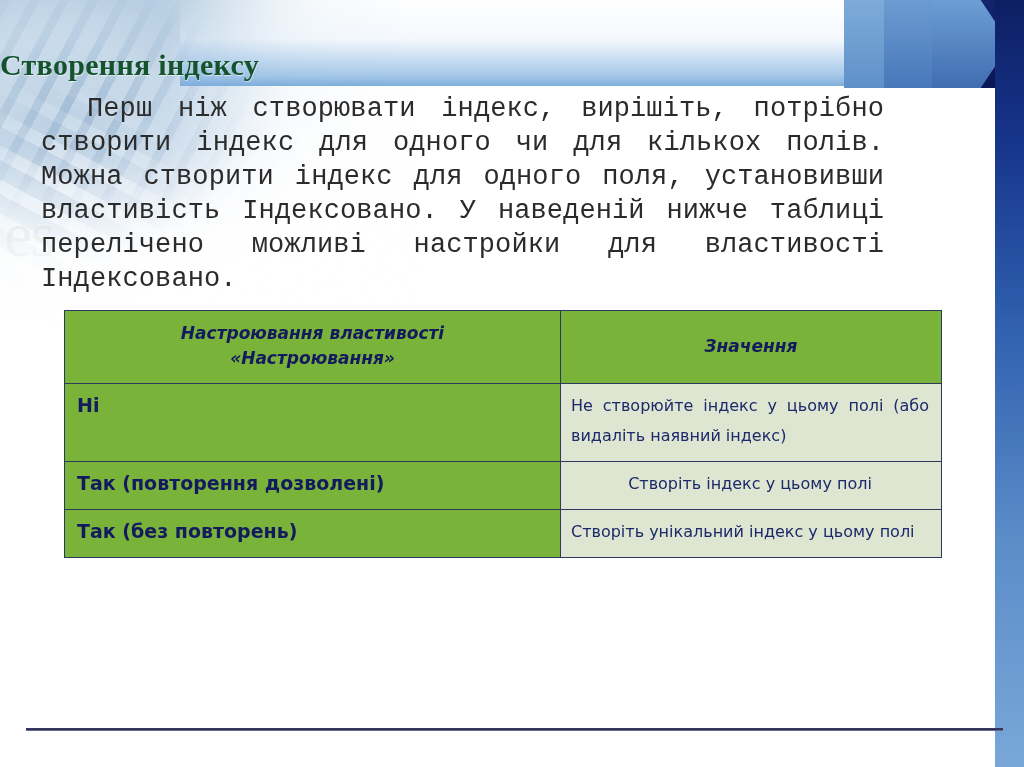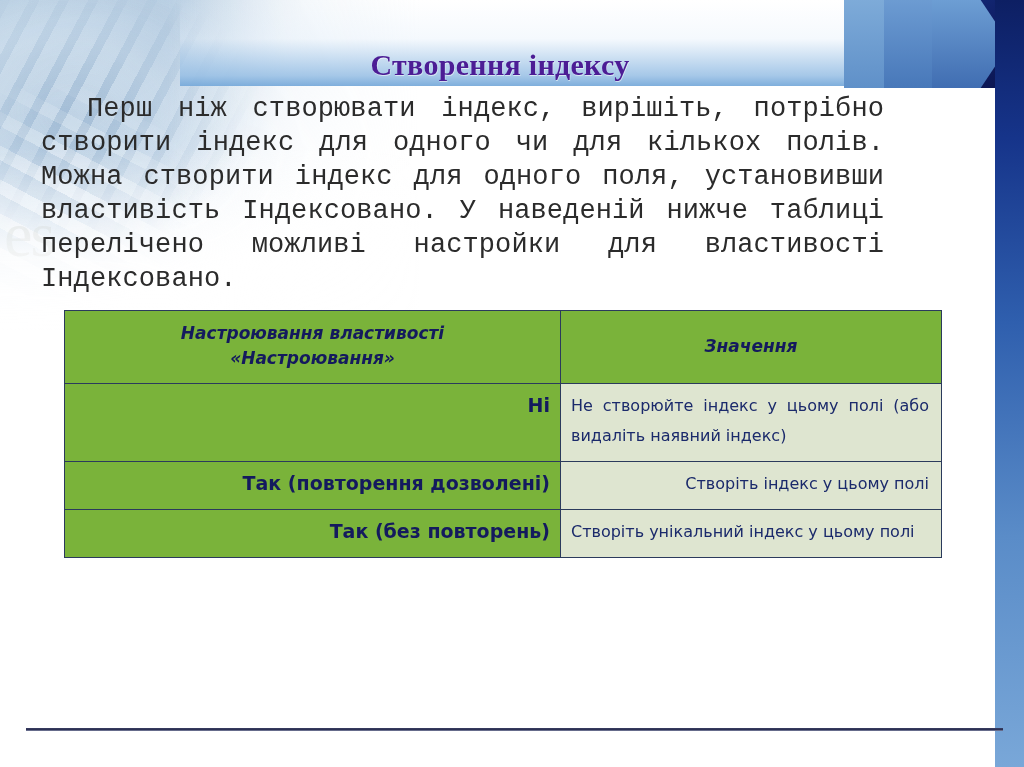--- a/index.html
+++ b/index.html
@@ -104,25 +104,24 @@
     right: 0; top: 0;
     width: 29px; height: 767px;
     background: linear-gradient(to bottom, #0d1f63 0%, #16348a 18%, #2f5fae 42%, #5a8cc8 70%, #79a7d8 100%);
   }
 
   
   .slide-title {
     position: absolute;
     left: 0; top: 48px;
     width: 1000px;
-    text-align: center;
     font-family: "Liberation Serif", "DejaVu Serif", serif;
     font-weight: bold;
     font-size: 30px;
-    color: #4c1d95;
+    color: #14532d;
     letter-spacing: 0.3px;
     text-shadow: 0.5px 0.5px 0 rgba(255,255,255,0.55);
   }
 
   
   .body-text {
     position: absolute;
     left: 41px; top: 92px;
     width: 843px;
     font-family: Liberation Mono, monospace;
@@ -139,21 +138,20 @@
     position: absolute;
     left: 64px; top: 310px;
     width: 877px;
     border-collapse: collapse;
     table-layout: fixed;
     border-radius: 17px;
   }
   .prop-table td, .prop-table th {
     border: 1.5px solid #2b3a5c;
     vertical-align: top;
-    text-align: right;
   }
   .col-left  { width: 496px; }
   .col-right { width: 381px; }
 
   .prop-table thead th {
     background: #7AB33A;
     color: #141a5e;
     font-family: "DejaVu Sans", "Liberation Sans", sans-serif;
     font-weight: bold;
     font-style: italic;
@@ -176,21 +174,21 @@
 
   .prop-table td.val-cell {
     background: #DEE5D0;
     color: #1b2a6b;
     font-family: "DejaVu Sans", "Liberation Sans", sans-serif;
     font-size: 16px;
     line-height: 30px;
     padding: 7px 12px 10px 10px;
     text-align: justify;
   }
-  .prop-table tr.row-single td.val-cell { text-align: right; }
+  .prop-table tr.row-single td.val-cell { text-align: center; }
 
   
   .bottom-rule {
     position: absolute;
     left: 26px; top: 728px;
     width: 977px; height: 3px;
     background: linear-gradient(to bottom, #3a3f63 0%, #2b2f52 55%, #8a90ad 100%);
   }
 </style>
 </head>

